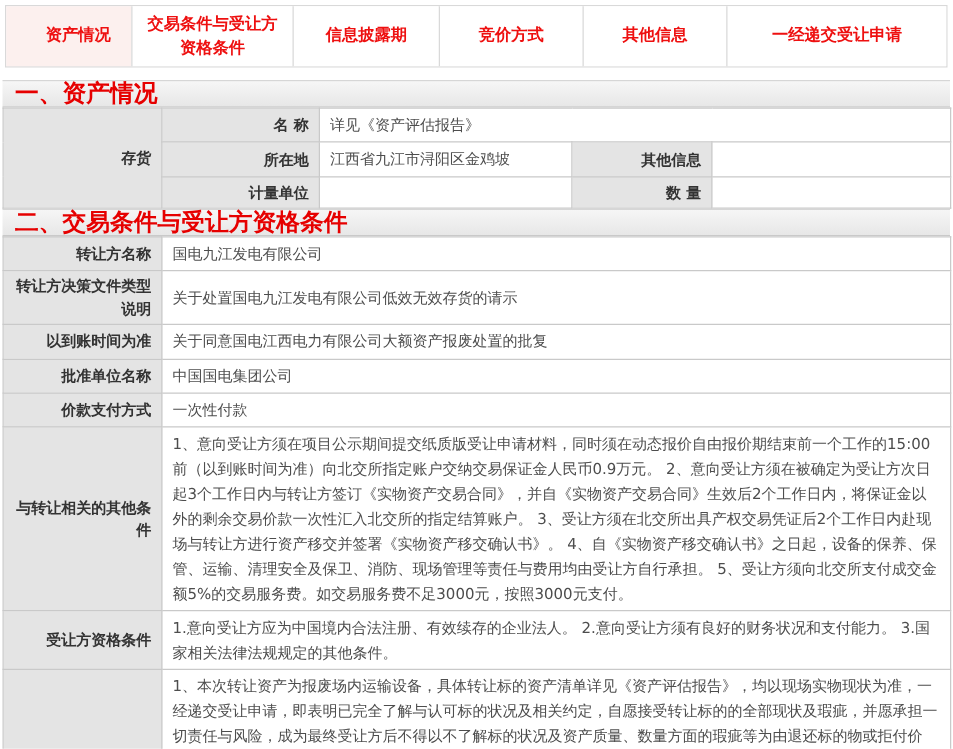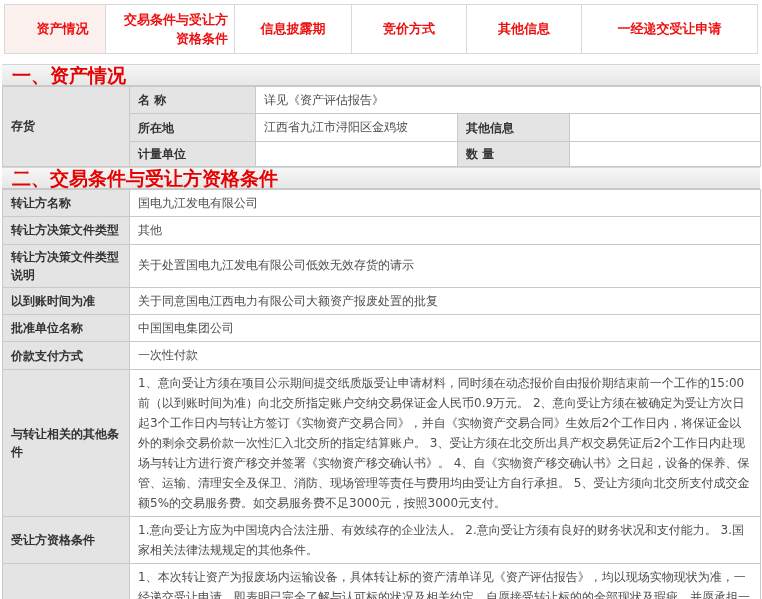--- a/index.html
+++ b/index.html
@@ -17,21 +17,21 @@
   }
   .tab{
     display:flex;align-items:center;justify-content:center;text-align:center;
     color:#ee1010;font-weight:bold;font-size:13px;line-height:1.5;
     background:#ffffff;border-left:1px solid #d9d9d9;
     padding:0 6px;box-sizing:border-box;cursor:pointer;
   }
   .tab:first-child{border-left:none;}
   .tab-active{background:#fcf0ee;padding-left:21px;}
   .tab-w1{width:100px;}
-  .tab-w2{width:129px;text-align:right;}
+  .tab-w2{width:129px;}
   .tab-w3{width:117px;}
   .tab-w4{width:115px;}
   .tab-w5{width:115px;}
   .tab-w6{flex:1;}
   
   .section-header{
     margin:0 2px;height:20px;line-height:20px;
     background:linear-gradient(180deg,#f6f6f6,#e7e7e7);
     border-top:1px solid #d6d6d6;border-bottom:1px solid #c9c9c9;
     color:#e60000;font-weight:bold;font-size:19px;
@@ -42,21 +42,21 @@
     width:758px;margin:0 2px;border-collapse:collapse;table-layout:fixed;
   }
   table.grid td{
     border:1px solid #c9c9c9;
     padding:3px 8px;
     vertical-align:middle;
     word-break:break-all;
   }
   td.lbl{
     background:#e4e4e4;
-    color:#333333;font-weight:bold;text-align:left;
+    color:#333333;font-weight:bold;text-align:right;
     line-height:1.5;
     padding:3px 10px;
   }
   td.val{
     background:#ffffff;color:#4d4d4d;text-align:left;line-height:1.7;
   }
   td.longtext{line-height:20px;padding:4px 8px;}
 </style>
 </head>
 <body>
@@ -109,24 +109,20 @@
     <colgroup>
       <col style="width:127px">
         <col style="width:631px">
     </colgroup>
     <tbody>
         <tr>
       <td class="lbl">转让方名称</td>
       <td class="val">国电九江发电有限公司</td>
     </tr>
     <tr>
-      <td class="lbl">转让方决策文件类型</td>
-      <td class="val">其他</td>
-    </tr>
-    <tr>
       <td class="lbl">转让方决策文件类型说明</td>
       <td class="val">关于处置国电九江发电有限公司低效无效存货的请示</td>
     </tr>
     <tr>
       <td class="lbl">以到账时间为准</td>
       <td class="val">关于同意国电江西电力有限公司大额资产报废处置的批复</td>
     </tr>
     <tr>
       <td class="lbl">批准单位名称</td>
       <td class="val">中国国电集团公司</td>

